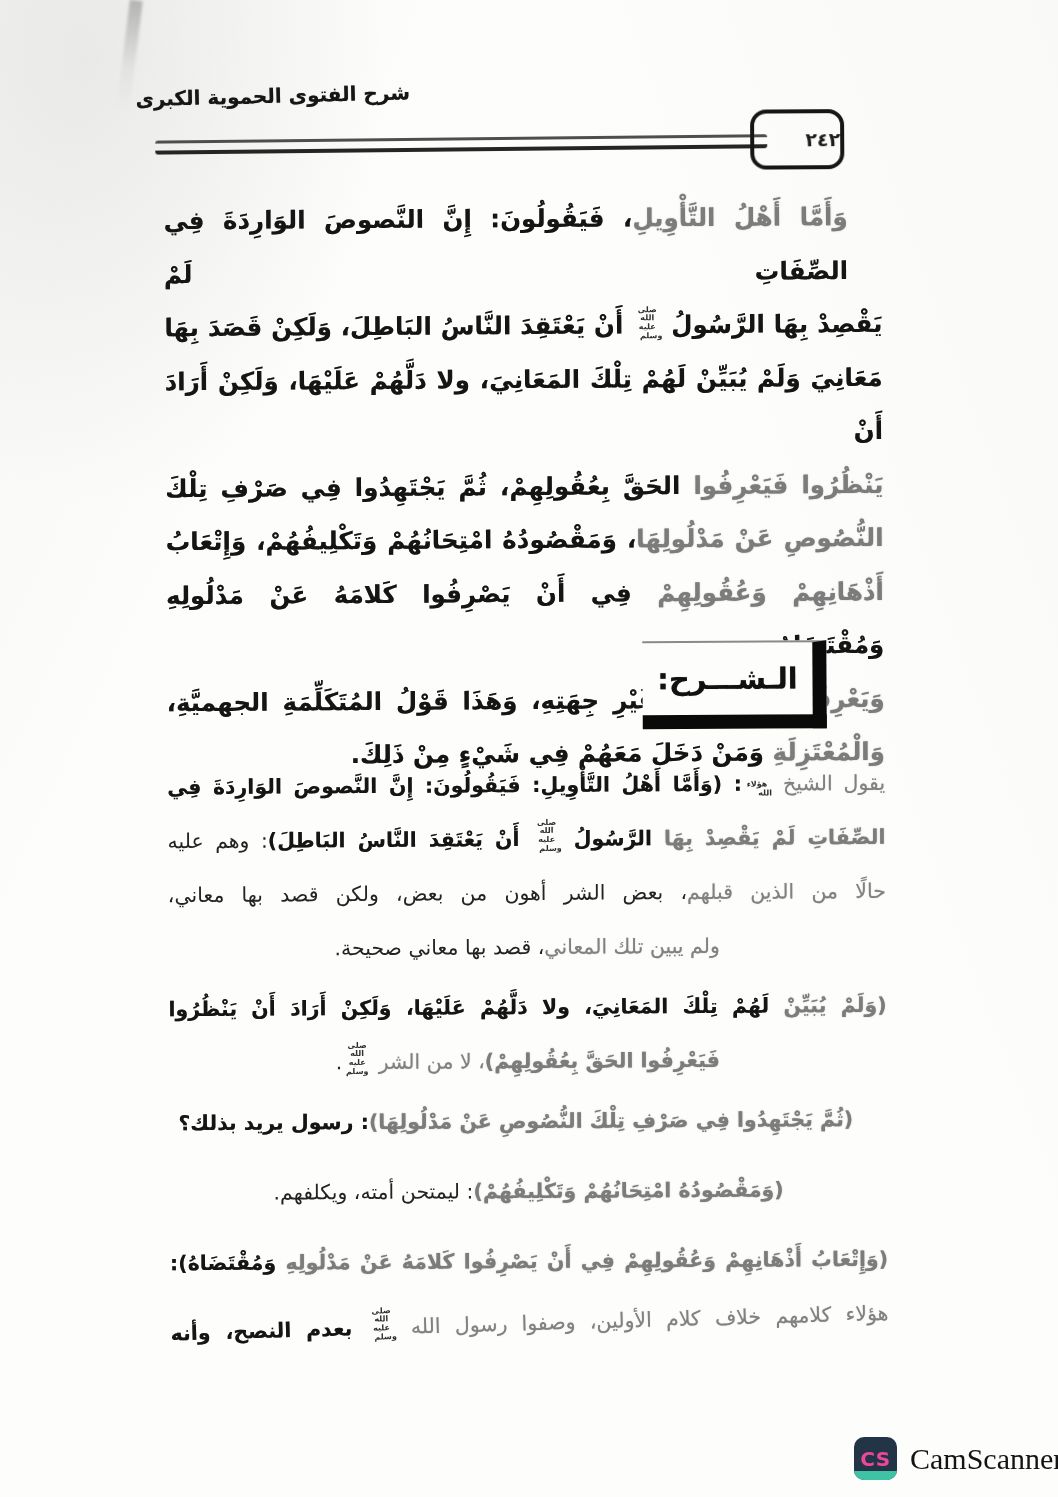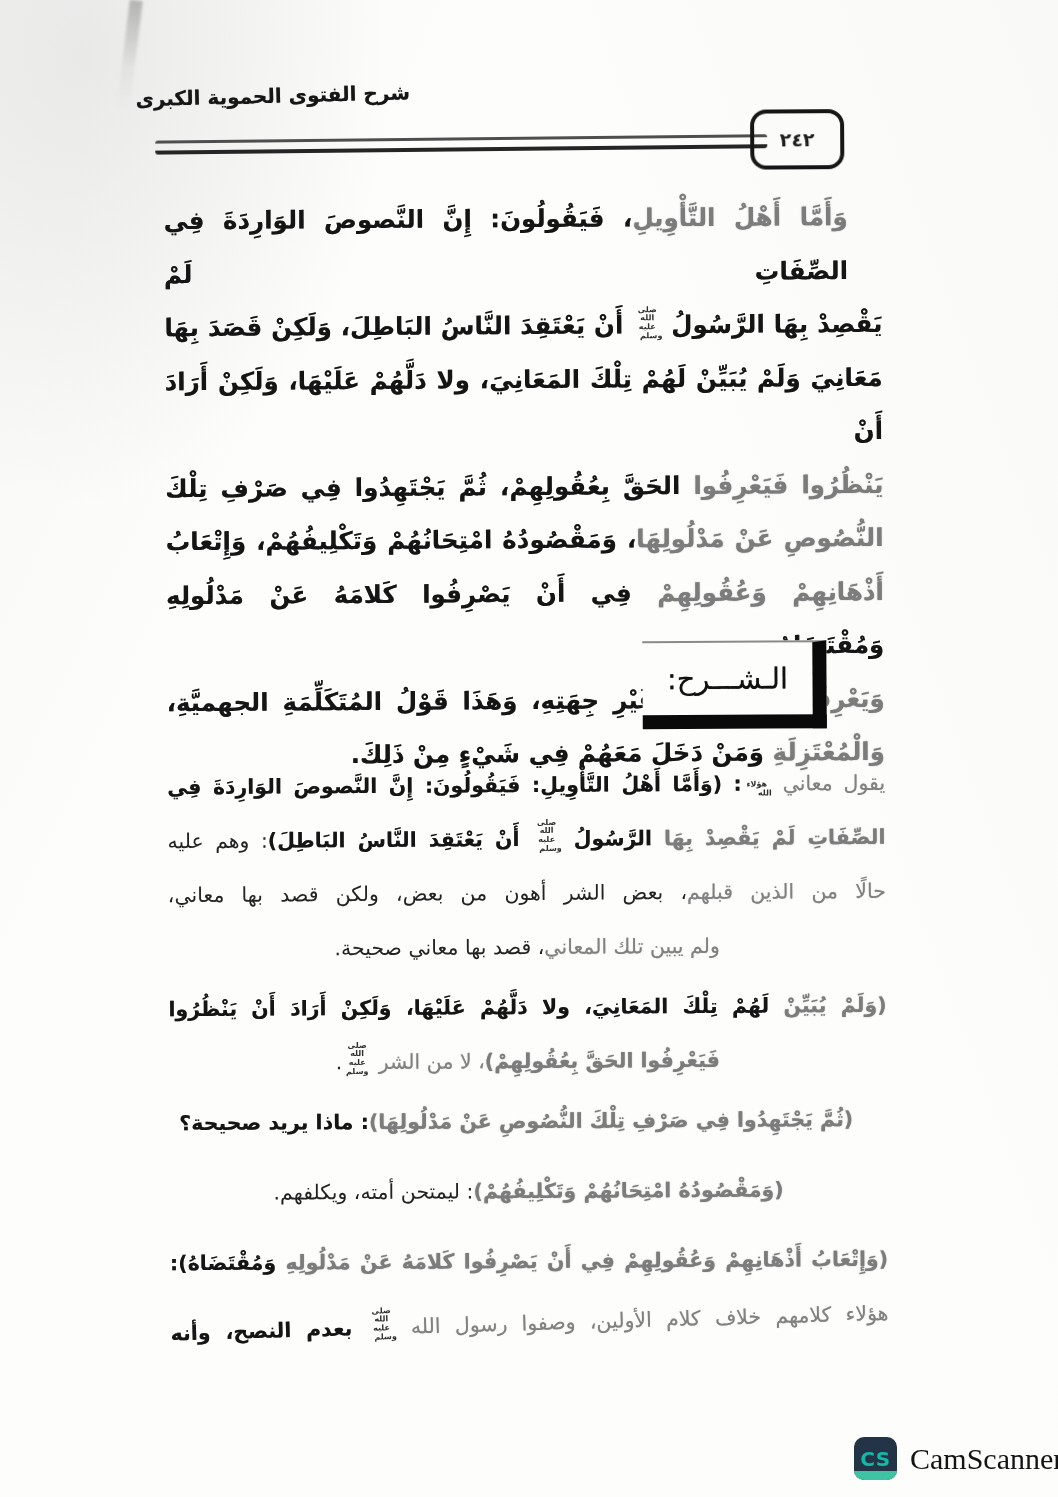--- a/index.html
+++ b/index.html
@@ -18,21 +18,21 @@
 
   
   .book-title{position:absolute;left:163px;top:82px;width:250px;font-size:20px;font-weight:bold;
         color:#161616;transform:rotate(-1.1deg);text-shadow:0 0 .7px rgba(0,0,0,.55);
         white-space:nowrap;direction:rtl;}
   .rule{position:absolute;left:158px;top:137px;width:612px;height:7px;
         border-top:3px solid #4e4e4e;border-bottom:4px solid #252525;
         transform:rotate(-0.25deg);filter:blur(.4px);border-radius:3px;}
   .pagenum-box{position:absolute;left:753px;top:111px;width:94px;height:60px;
         border:4px solid #161616;border-radius:16px;box-sizing:border-box;
-        display:flex;align-items:center;justify-content:center;filter:blur(.3px);}
+        display:flex;align-items:center;filter:blur(.3px);}
   .pagenum{font-size:19px;font-weight:bold;color:#1d1d1d;letter-spacing:5px;direction:rtl;}
 
   
   .matn{position:absolute;left:166px;top:192px;width:718px;font-size:24.5px;line-height:53.5px;
         direction:rtl;}
   .line{white-space:nowrap;}
   .just{text-align:justify;text-align-last:justify;white-space:normal;}
   .start{text-align:right;white-space:normal;}
   .center{text-align:center;white-space:normal;}
   .indent{padding-right:34px;box-sizing:border-box;}
@@ -42,32 +42,32 @@
   .seg-r{font-weight:normal;color:#232323;}
   .seg-fr{font-weight:normal;color:#818181;text-shadow:0 0 1px rgba(130,130,130,.6);}
   .seg-sym{display:inline-block;width:30px;font-size:8px;line-height:1.1;text-align:center;
         vertical-align:-5px;color:#2f2f2f;font-weight:bold;white-space:normal;word-break:break-word;}
 
   
   .sharh-box{position:absolute;left:642px;top:642px;width:170px;height:72px;
         border-top:2px solid #8a8a8a;border-left:none;
         border-right:14px solid #0a0a0a;border-bottom:14px solid #0a0a0a;
         box-sizing:content-box;background:#fdfdfc;display:flex;align-items:center;justify-content:center;}
-  .sharh-title{font-size:29px;font-weight:normal;color:#111;text-shadow:0 0 .7px rgba(0,0,0,.6);direction:rtl;}
+  .sharh-title{font-size:29px;font-weight:bold;color:#111;text-shadow:0 0 .7px rgba(0,0,0,.6);direction:rtl;}
 
   .commentary{position:absolute;left:166px;top:0;width:718px;font-size:20.5px;line-height:54px;direction:rtl;}
   .para{position:absolute;left:0;width:718px;}
   .p0{top:758px;} .p1{top:980px;} .p2{top:1094px;} .p3{top:1164px;} .p4{top:1234px;}
   .skew{transform:rotate(-1.3deg);transform-origin:100% 50%;}
 
   
   .cs-badge{position:absolute;left:854px;top:1437px;display:flex;align-items:center;direction:ltr;}
   .cs-icon{position:relative;width:43px;height:43px;border-radius:10px;overflow:hidden;flex:0 0 auto;}
   .cs-icon .top{position:absolute;inset:0;display:flex;align-items:center;justify-content:center;
-        font-weight:bold;font-size:20px;color:#14b8a6;letter-spacing:.5px;}
+        font-weight:bold;font-size:20px;color:#ec4899;letter-spacing:.5px;}
   .cs-icon .strip{position:absolute;left:0;right:0;bottom:0;height:9px;}
   .cs-name{margin-left:13px;font-family:"Liberation Serif","DejaVu Serif",serif;
         font-size:30px;color:#141414;white-space:nowrap;}
 </style>
 </head>
 <body>
 
 <div id="page">
   <div class="streak"></div>
 
@@ -89,31 +89,31 @@
       <div class="line just"><span class="seg-fb">وَيَعْرِفُوا الحَقَّ</span><span class="seg-b"> مِنْ غَيْرِ جِهَتِهِ، وَهَذَا قَوْلُ المُتَكَلِّمَةِ الجهميَّةِ،</span></div>
       <div class="line start"><span class="seg-fb">وَالْمُعْتَزِلَةِ</span><span class="seg-b"> وَمَنْ دَخَلَ مَعَهُمْ فِي شَيْءٍ مِنْ ذَلِكَ.</span></div>
     </div>
 
     <div class="sharh-box">
       <span class="sharh-title">الـشـــرح:</span>
     </div>
 
     <div class="commentary">
       <div class="para p0">
-        <div class="line just"><span class="seg-fr">يقول معاني </span><span class="seg-sym">هؤلاء الله</span><span class="seg-b">: (وَأَمَّا أَهْلُ التَّأْوِيلِ: فَيَقُولُونَ: إِنَّ النَّصوصَ الوَارِدَةَ فِي</span></div>
+        <div class="line just"><span class="seg-fr">يقول الشيخ </span><span class="seg-sym">هؤلاء الله</span><span class="seg-b">: (وَأَمَّا أَهْلُ التَّأْوِيلِ: فَيَقُولُونَ: إِنَّ النَّصوصَ الوَارِدَةَ فِي</span></div>
         <div class="line just"><span class="seg-fb">الصِّفَاتِ لَمْ يَقْصِدْ بِهَا </span><span class="seg-b">الرَّسُولُ </span><span class="seg-sym">صلى الله عليه وسلم</span><span class="seg-b"> أَنْ يَعْتَقِدَ النَّاسُ البَاطِلَ)</span><span class="seg-r">: وهم عليه</span></div>
         <div class="line just"><span class="seg-fr">حالًا من الذين قبلهم</span><span class="seg-r">، بعض الشر أهون من بعض، ولكن قصد بها معاني،</span></div>
         <div class="line center"><span class="seg-fr">ولم يبين تلك المعاني</span><span class="seg-r">، قصد بها معاني صحيحة.</span></div>
       </div>
       <div class="para p1">
         <div class="line just"><span class="seg-fb">(وَلَمْ يُبَيِّنْ </span><span class="seg-b">لَهُمْ تِلْكَ المَعَانِيَ، ولا دَلَّهُمْ عَلَيْهَا، وَلَكِنْ أَرَادَ أَنْ يَنْظُرُوا</span></div>
         <div class="line center"><span class="seg-fb">فَيَعْرِفُوا الحَقَّ بِعُقُولِهِمْ)</span><span class="seg-fr">، لا من الشر </span><span class="seg-sym">صلى الله عليه وسلم</span><span class="seg-r">.</span></div>
       </div>
       <div class="para p2">
-        <div class="line start indent"><span class="seg-fb">(ثُمَّ يَجْتَهِدُوا فِي صَرْفِ تِلْكَ النُّصُوصِ عَنْ مَدْلُولِهَا)</span><span class="seg-b">: </span><span class="seg-b">ماذا يريد صحيحة؟</span></div>
+        <div class="line start indent"><span class="seg-fb">(ثُمَّ يَجْتَهِدُوا فِي صَرْفِ تِلْكَ النُّصُوصِ عَنْ مَدْلُولِهَا)</span><span class="seg-b">: </span><span class="seg-b">رسول يريد بذلك؟</span></div>
       </div>
       <div class="para p3">
         <div class="line center"><span class="seg-fb">(وَمَقْصُودُهُ امْتِحَانُهُمْ وَتَكْلِيفُهُمْ)</span><span class="seg-r">: ليمتحن أمته، ويكلفهم.</span></div>
       </div>
       <div class="para p4">
         <div class="line just"><span class="seg-fb">(وَإِتْعَابُ أَذْهَانِهِمْ وَعُقُولِهِمْ فِي أَنْ يَصْرِفُوا كَلامَهُ عَنْ مَدْلُولِهِ </span><span class="seg-b">وَمُقْتَضَاهُ):</span></div>
         <div class="line just skew"><span class="seg-fr">هؤلاء كلامهم خلاف كلام الأولين، وصفوا رسول الله </span><span class="seg-sym">صلى الله عليه وسلم</span><span class="seg-r"> </span><span class="seg-b">بعدم النصح، وأنه</span></div>
       </div>
     </div>
   </div>

